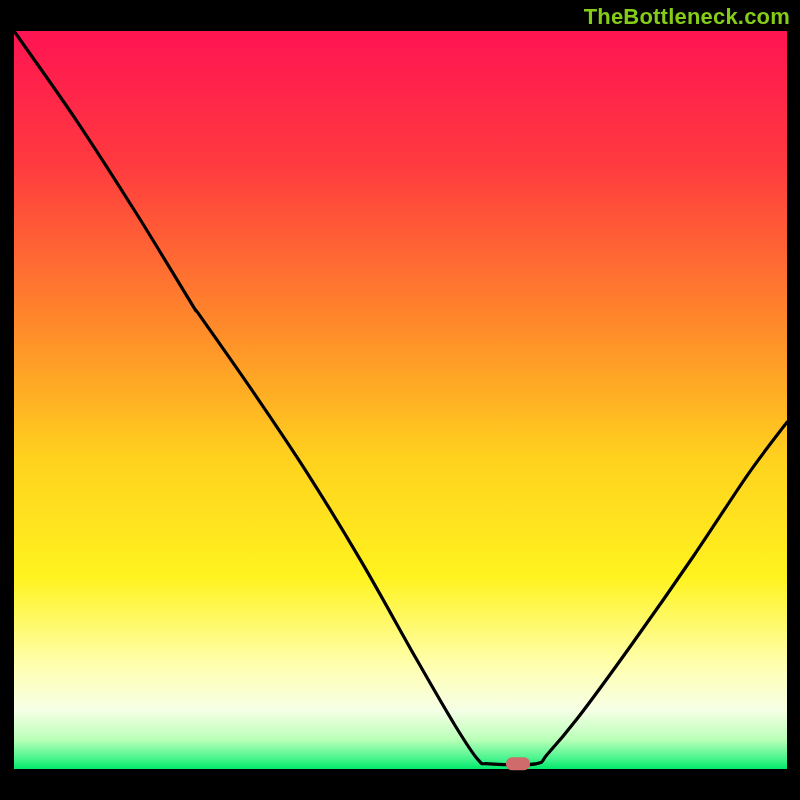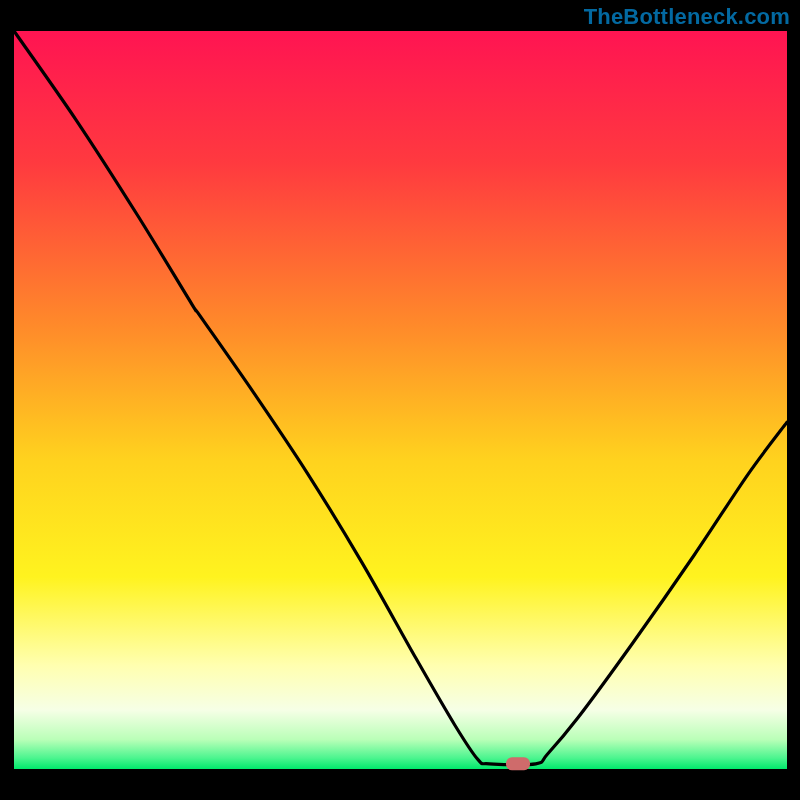--- a/index.html
+++ b/index.html
@@ -16,21 +16,21 @@
     height: 800px;
     background: #000;
   }
   .watermark {
     position: absolute;
     top: 4px;
     right: 10px;
     font-family: Arial, Helvetica, sans-serif;
     font-size: 22px;
     font-weight: 600;
-    color: #0369a1;
+    color: #84cc16;
     z-index: 10;
     letter-spacing: 0.2px;
   }
   svg {
     position: absolute;
     left: 0;
     top: 0;
   }
 </style>
 </head>

